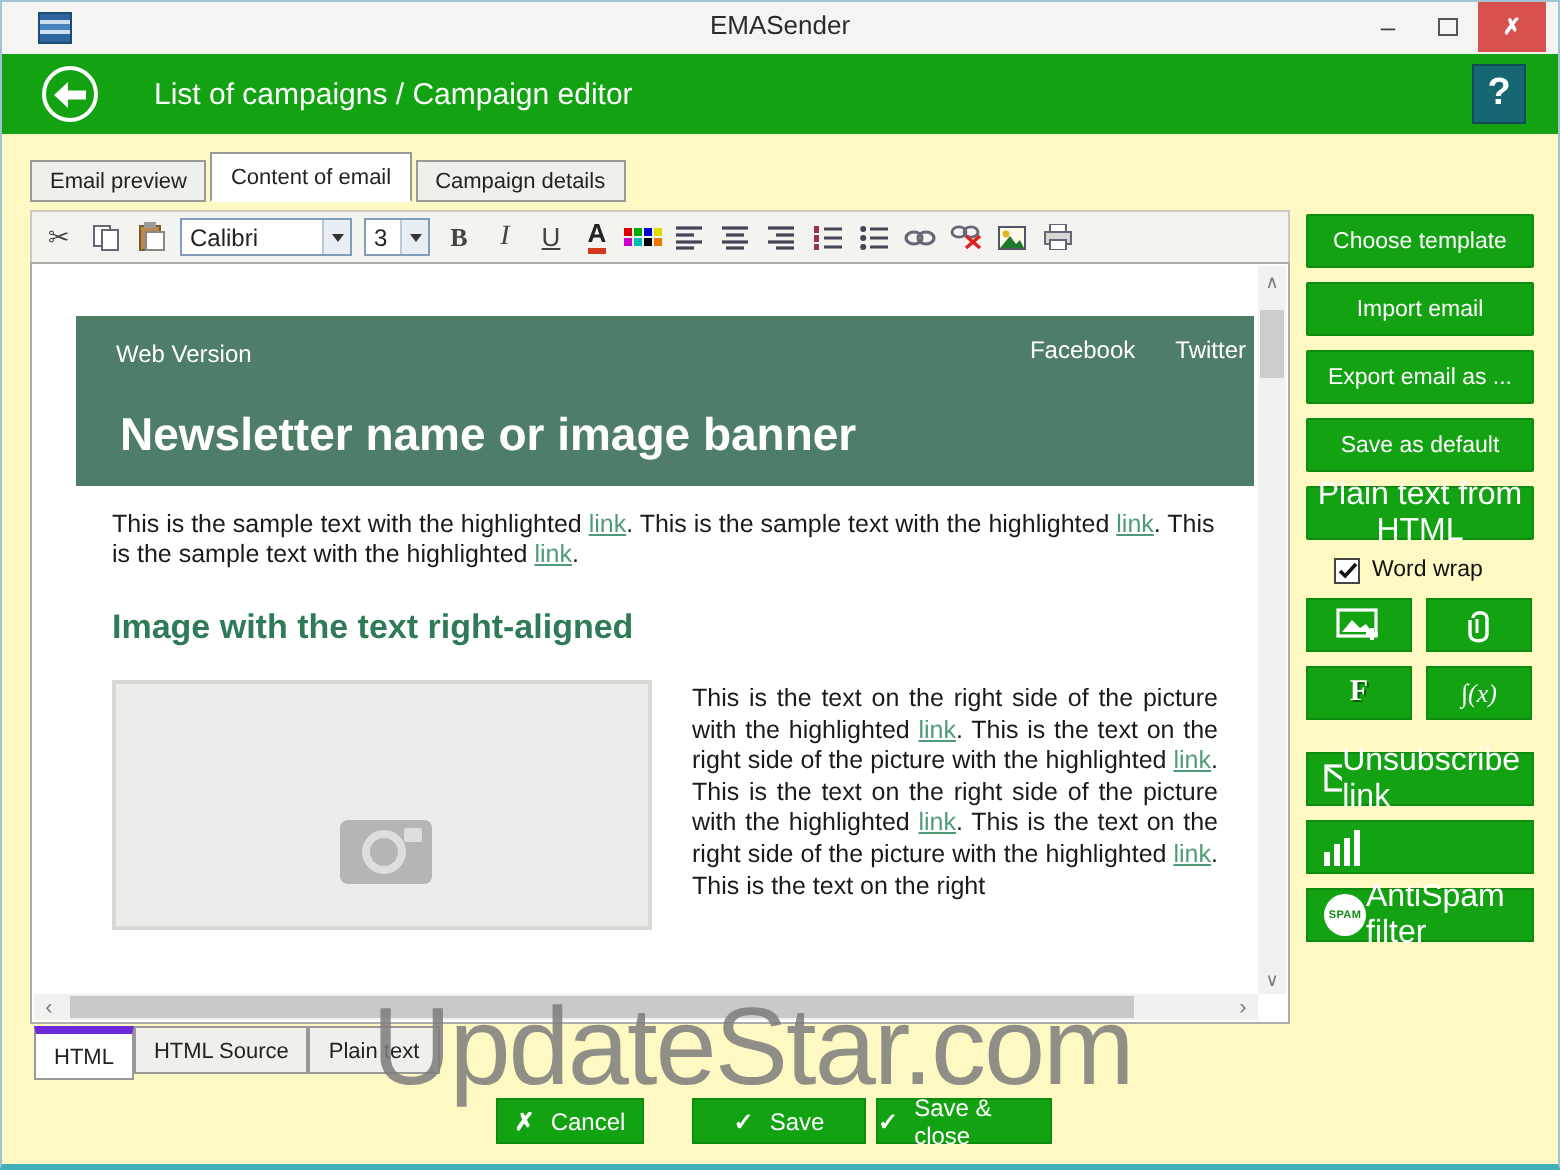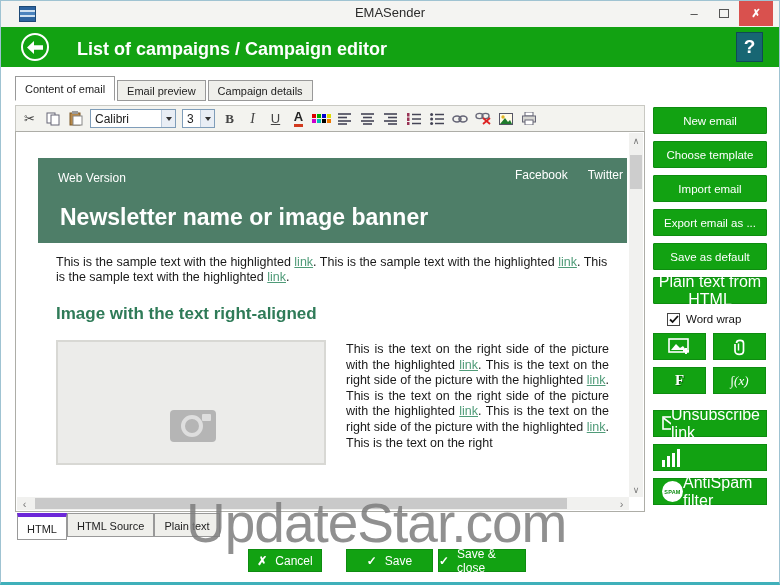--- a/index.html
+++ b/index.html
@@ -1,36 +1,36 @@
 <!DOCTYPE html>
 <html><head>
 <meta charset="utf-8">
 <style>
   * { margin:0; padding:0; box-sizing:border-box; }
   body { font-family:"Liberation Sans", sans-serif; background:#d8d8d8; }
-  .window{ position:relative; width:780px; height:585px; background:#ffffff;
+  .window{ position:relative; width:780px; height:585px; background:#fef9c3;
            border:1px solid #9fc3d2; border-bottom:3px solid #3fb0ba; overflow:hidden;
            font-family:"Liberation Sans", sans-serif;padding-left:24px; }
 
   
   .titlebar{ position:absolute; top:0; left:0; right:0; height:26px; background:#f4f4f2; }
   .app-icon{ position:absolute; left:18px; top:5px; width:17px; height:16px;
              background:#2e64a0; border:1px solid #1d4977;
              background-image:linear-gradient(#2e64a0 3px,#cfe0f0 3px,#cfe0f0 5px,#4a82bd 5px,#4a82bd 8px,#cfe0f0 8px,#cfe0f0 10px,#2e64a0 10px); }
   .win-title{ position:absolute; left:0; right:0; top:4px; text-align:center; font-size:13px; color:#2b2b2b; }
   .win-controls{ position:absolute; right:6px; top:0; height:25px; display:flex; align-items:stretch; }
   .wc{ width:30px; display:flex; align-items:center; justify-content:center; font-size:13px; color:#444; }
   .wc-max .box{ width:10px; height:9px; border:1px solid #555; background:transparent; }
   .wc-close{ width:34px; background:#d9514e; color:#fff; font-size:11px; font-weight:bold; }
 
   
   .gheader{ position:absolute; top:26px; left:0; right:0; height:40px; background:#12a212; }
   .back-btn{ position:absolute; left:20px; top:6px; width:28px; height:28px; border:2px solid #fff;
              border-radius:50%; display:flex; align-items:center; justify-content:center; cursor:pointer; }
-  .gtitle{ position:absolute; left:76px; top:12px; color:#fff; font-size:18px;font-weight:bold; }
+  .gtitle{ position:absolute; left:76px; top:12px; color:#fff; font-size:15px; }
   .help-btn{ position:absolute; right:16px; top:5px; width:27px; height:30px; background:#176673;
              color:#fff; font-size:19px; font-weight:bold; display:flex; align-items:center;
              justify-content:center; border:1px solid #0f4a55; }
 
   
   .tabstrip{ position:absolute; top:75px; left:14px; display:flex; align-items:flex-end; height:25px; z-index:3;}
   .tab{ font-size:11px; color:#222; background:#efefeb; border:1px solid #999;
         padding:4px 9px 5px; margin-right:2px; height:21px; }
   .tab.active{ background:#fff; height:25px; padding-top:6px; border-bottom:1px solid #fff; }
 
@@ -142,22 +142,22 @@
     <div class="back-btn">
       <svg width="16" height="13" viewBox="0 0 16 13">
         <path d="M7 0 L0 6.5 L7 13 L7 8.8 L16 8.8 L16 4.2 L7 4.2 Z" fill="#fff"></path>
       </svg>
     </div>
     <div class="gtitle">List of campaigns / Campaign editor</div>
     <div class="help-btn">?</div>
   </div>
 
   <div class="tabstrip">
+    <div class="tab">Email preview</div>
     <div class="tab active">Content of email</div>
-    <div class="tab">Email preview</div>
     <div class="tab">Campaign details</div>
   </div>
 
   <div class="toolbar">
     <div class="ticon">✂</div>
     <div class="ticon">
       <svg width="14" height="14">
           <rect x="1" y="1" width="8" height="10" fill="#fff" stroke="#667"></rect>
           <rect x="5" y="3" width="8" height="10" fill="#fff" stroke="#667"></rect>
         </svg>
@@ -343,21 +343,20 @@
   <div class="fbtn" style="left:345px; width:87px;">
     <span class="fi">✓</span>
     <span>Save</span>
   </div>
   <div class="fbtn" style="left:437px; width:88px;">
     <span class="fi">✓</span>
     <span>Save &amp; close</span>
   </div>
 
   <div class="sidebar">
-    <div class="sbtn">New email</div>
     <div class="sbtn">Choose template</div>
     <div class="sbtn">Import email</div>
     <div class="sbtn">Export email as ...</div>
     <div class="sbtn">Save as default</div>
     <div class="sbtn" style="font-size:16px;">Plain text from HTML</div>
 
     <div class="wordwrap">
       <span class="checkbox">
         <svg width="10" height="9">
             <path d="M1 4.5 L3.6 7 L9 1" fill="none" stroke="#111" stroke-width="1.8"></path>

